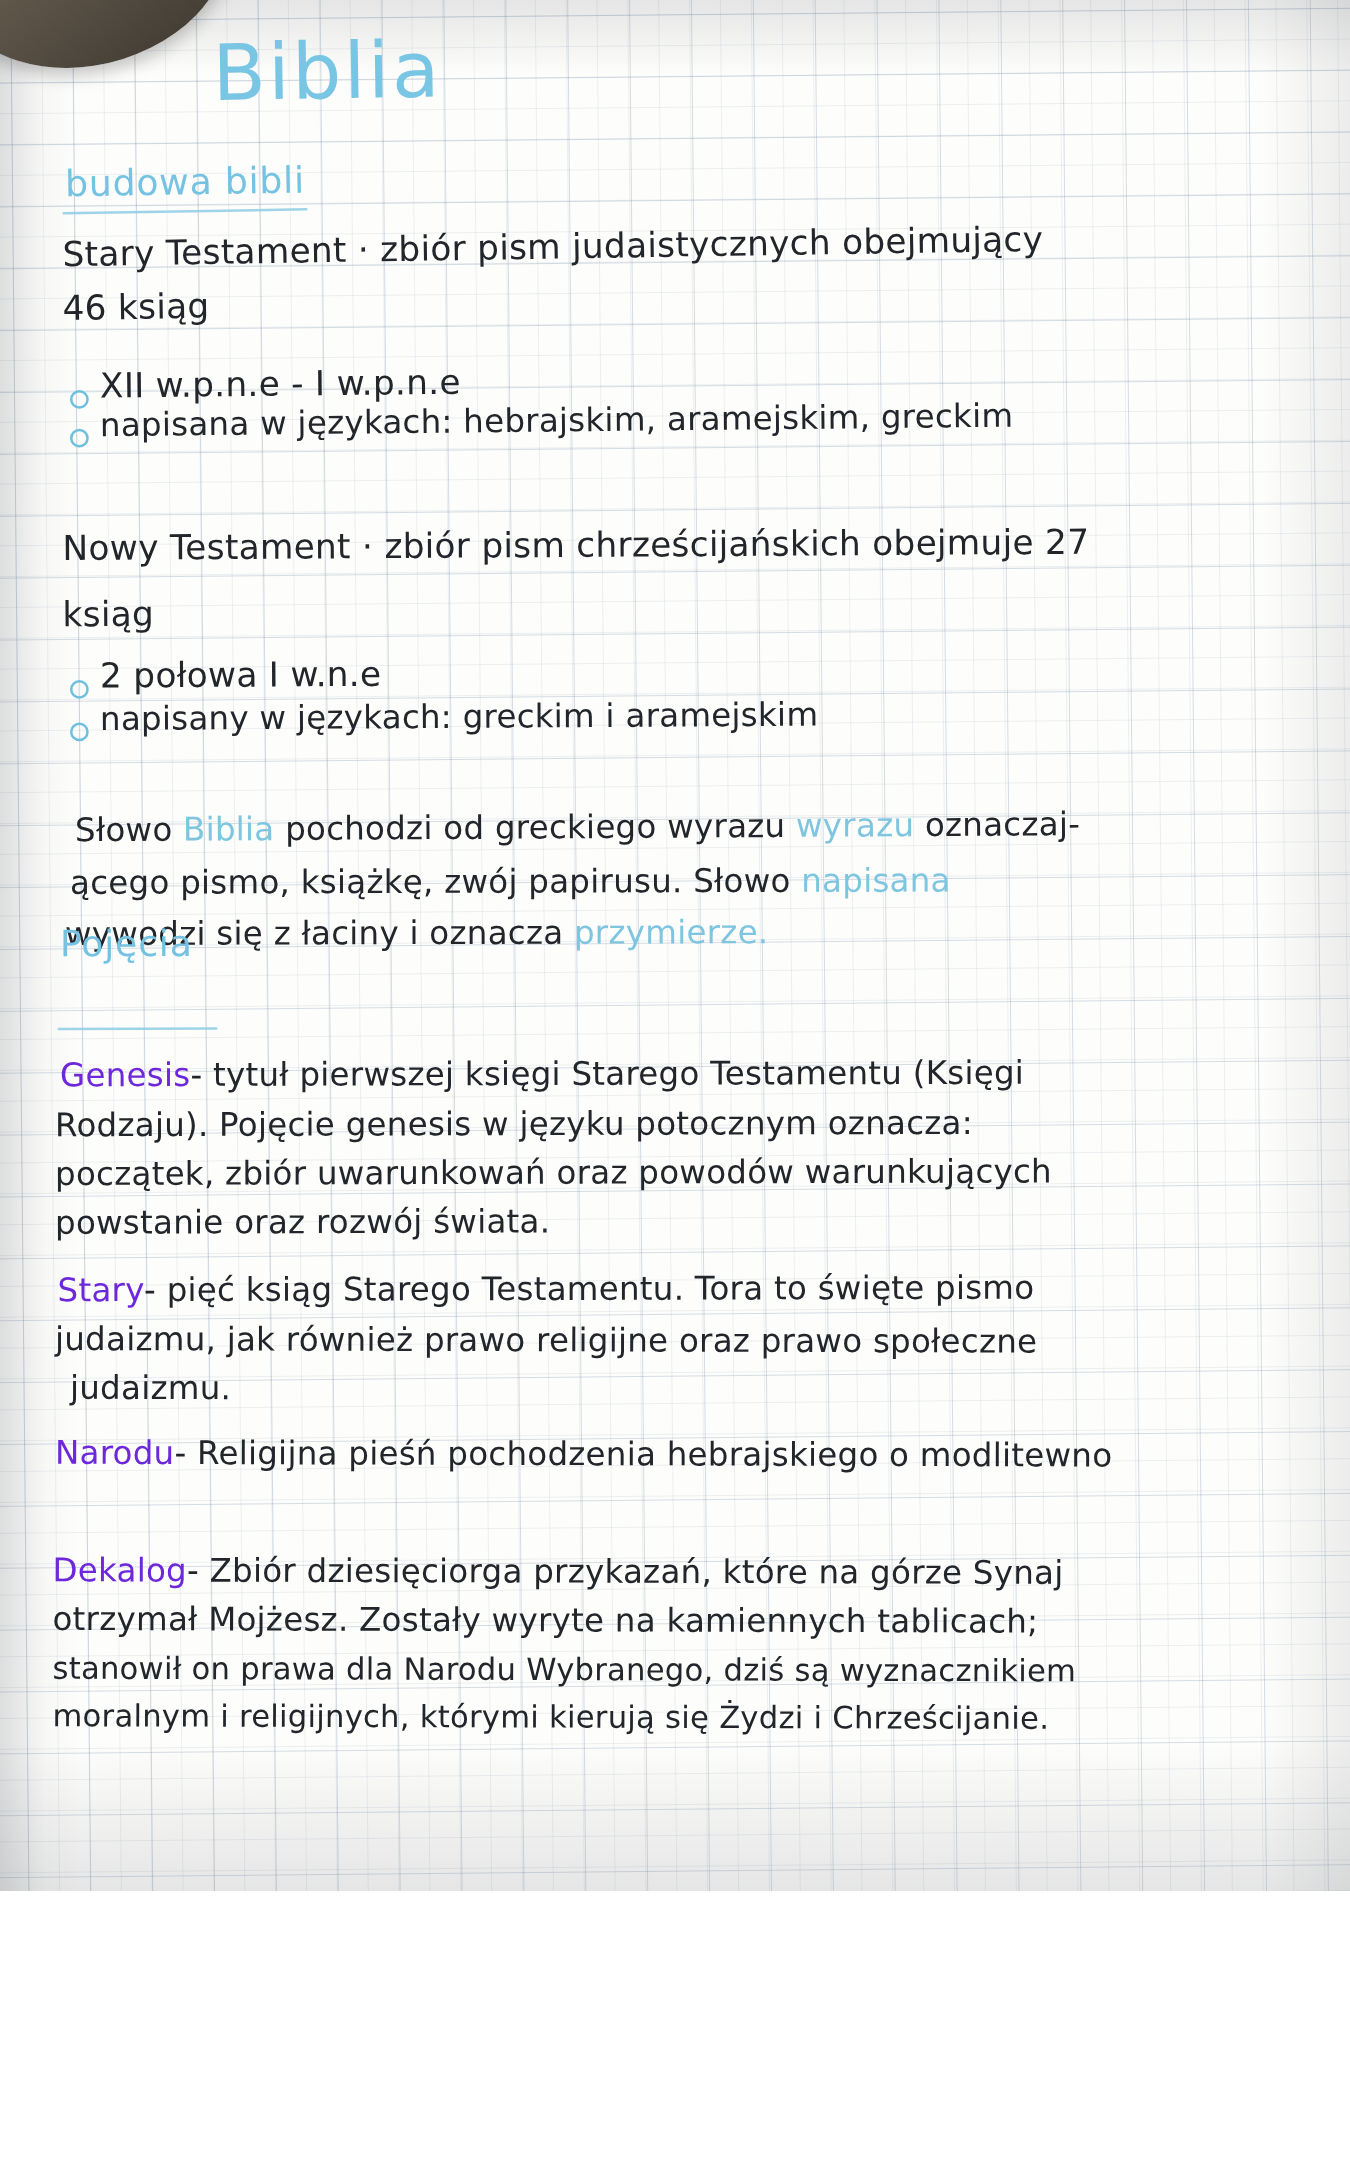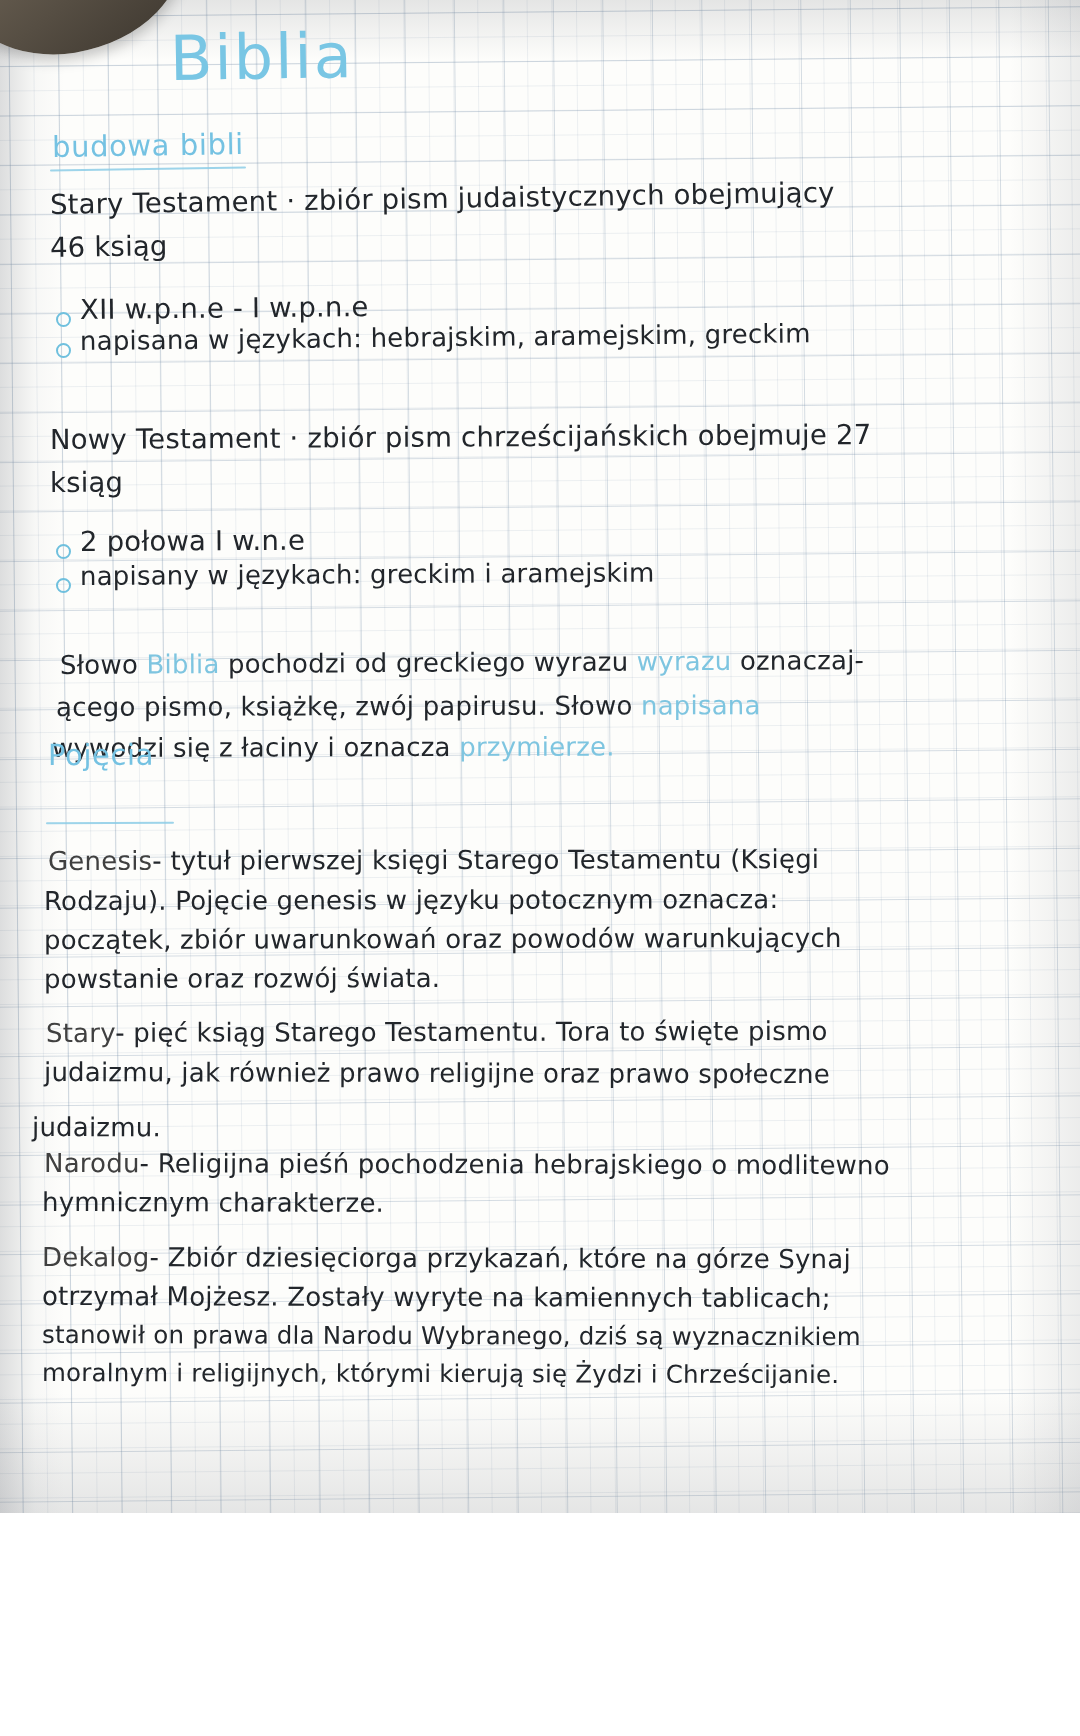--- a/index.html
+++ b/index.html
@@ -76,21 +76,21 @@
   
   .ink {
     position: absolute;
     color: #22262b;
     font-family: "DejaVu Sans", sans-serif;
     letter-spacing: 0.2px;
     white-space: nowrap;
     transform-origin: left center;
   }
   .hl { color: #7ec5e0; }          
-  .hl-deep { color: #404040; }
+  .hl-deep { color: #6d28d9; }
 
   .title {
     font-size: 62px;
     color: #79c6e4;
     letter-spacing: 2px;
     font-weight: 400;
   }
 
   .subhead {
     font-size: 29px;
@@ -151,21 +151,21 @@
   <div class="ink body r1" style="left:50px; top:190px;">Stary Testament · zbiór pism judaistycznych obejmujący</div>
   <div class="ink body r1" style="left:50px; top:233px;">46 ksiąg</div>
 
   <div class="bullet-dot" style="left:56px; top:312px;"></div>
   <div class="ink body r2" style="left:80px; top:295px;">XII w.p.n.e - I w.p.n.e</div>
 
   <div class="bullet-dot" style="left:56px; top:343px;"></div>
   <div class="ink body-sm r2" style="left:80px; top:326px;">napisana w językach: hebrajskim, aramejskim, greckim</div>
 
   <div class="ink body r3" style="left:50px; top:425px;">Nowy Testament · zbiór pism chrześcijańskich obejmuje 27</div>
-  <div class="ink body r3" style="left:50px; top:468px;">ksiąg</div>
+  <div class="ink body r3" style="left:50px; top:478px;">ksiąg</div>
 
   <div class="bullet-dot" style="left:56px; top:544px;"></div>
   <div class="ink body r3" style="left:80px; top:527px;">2 połowa I w.n.e</div>
 
   <div class="bullet-dot" style="left:56px; top:578px;"></div>
   <div class="ink body-sm r3" style="left:80px; top:561px;">napisany w językach: greckim i aramejskim</div>
 
   <div class="ink body-sm r3" style="left:60px; top:650px;">
     <span>Słowo </span><span class="hl">Biblia</span><span> pochodzi od greckiego wyrazu </span><span class="hl">wyrazu</span><span> oznaczaj-</span>
   </div>
@@ -187,27 +187,26 @@
   </div>
   <div class="ink body-sm r4" style="left:44px; top:886px;">Rodzaju). Pojęcie genesis w języku potocznym oznacza:</div>
   <div class="ink body-sm r4" style="left:44px; top:925px;">początek, zbiór uwarunkowań oraz powodów warunkujących</div>
   <div class="ink body-sm r4" style="left:44px; top:964px;">powstanie oraz rozwój świata.</div>
 
   <div class="ink body-sm r4" style="left:46px; top:1018px;">
     <span class="hl-deep">Stary</span><span>-</span>
     <span>pięć ksiąg Starego Testamentu. Tora to święte pismo</span>
   </div>
   <div class="ink body-sm r5" style="left:44px; top:1057px;">judaizmu, jak również prawo religijne oraz prawo społeczne</div>
-  <div class="ink body-sm r5" style="left:32px; top:1096px;margin-top:16px;">judaizmu.</div>
+  <div class="ink body-sm r5" style="left:56px; top:1096px;">judaizmu.</div>
 
   <div class="ink body-sm r5" style="left:44px; top:1148px;">
     <span class="hl-deep">Narodu</span><span>-</span>
     <span>Religijna pieśń pochodzenia hebrajskiego o modlitewno</span>
   </div>
-  <div class="ink body-sm r5" style="left:42px; top:1187px;">hymnicznym charakterze.</div>
 
   <div class="ink body-sm r5" style="left:42px; top:1242px;">
     <span class="hl-deep">Dekalog</span><span>-</span>
     <span>Zbiór dziesięciorga przykazań, które na górze Synaj</span>
   </div>
   <div class="ink body-sm r5" style="left:42px; top:1281px;">otrzymał Mojżesz. Zostały wyryte na kamiennych tablicach;</div>
   <div class="ink body-xs r5" style="left:42px; top:1320px;">stanowił on prawa dla Narodu Wybranego, dziś są wyznacznikiem</div>
   <div class="ink body-xs r5" style="left:42px; top:1358px;">moralnym i religijnych, którymi kierują się Żydzi i Chrześcijanie.</div>
 
 </div>

